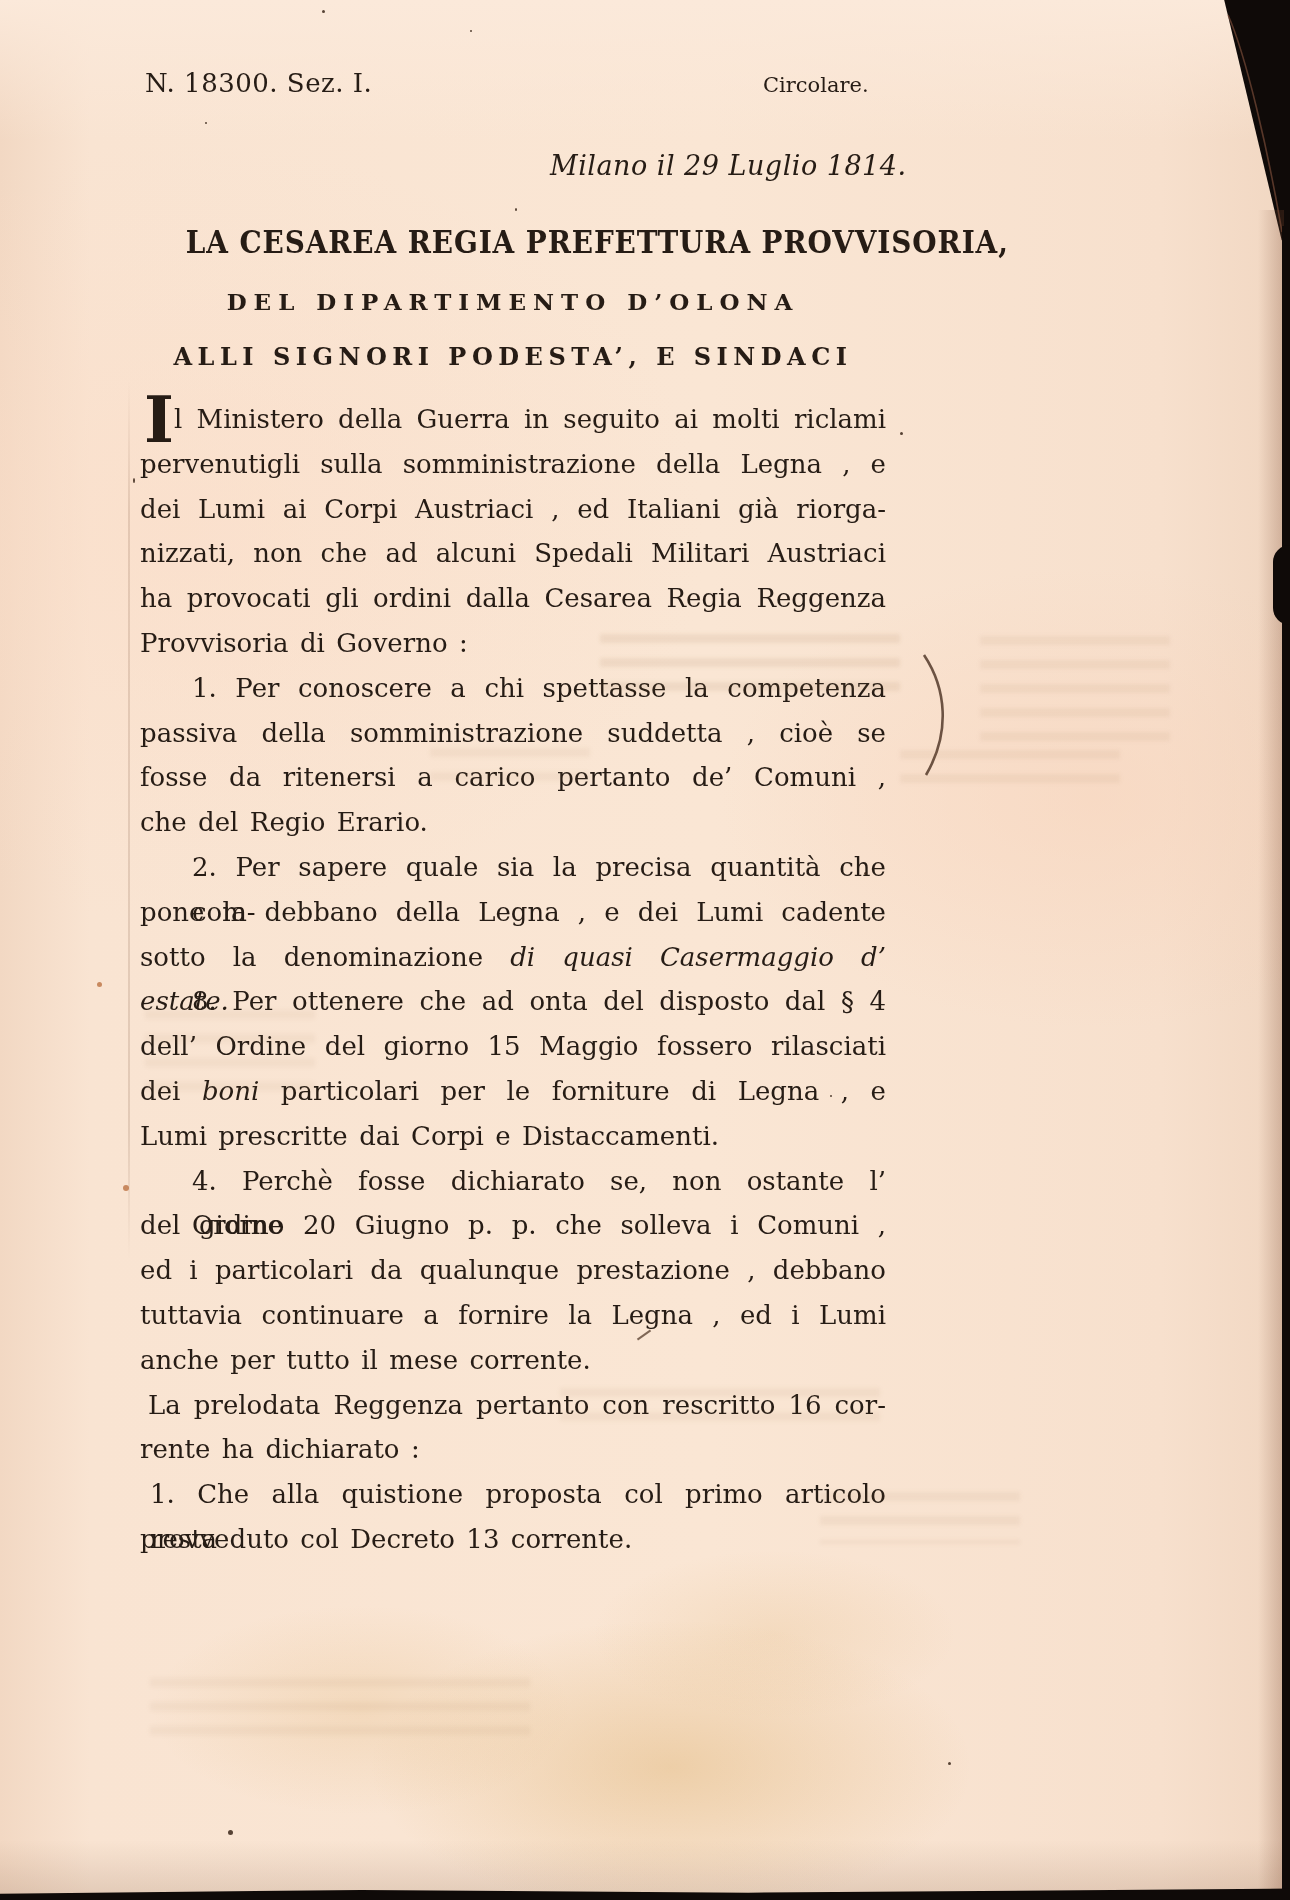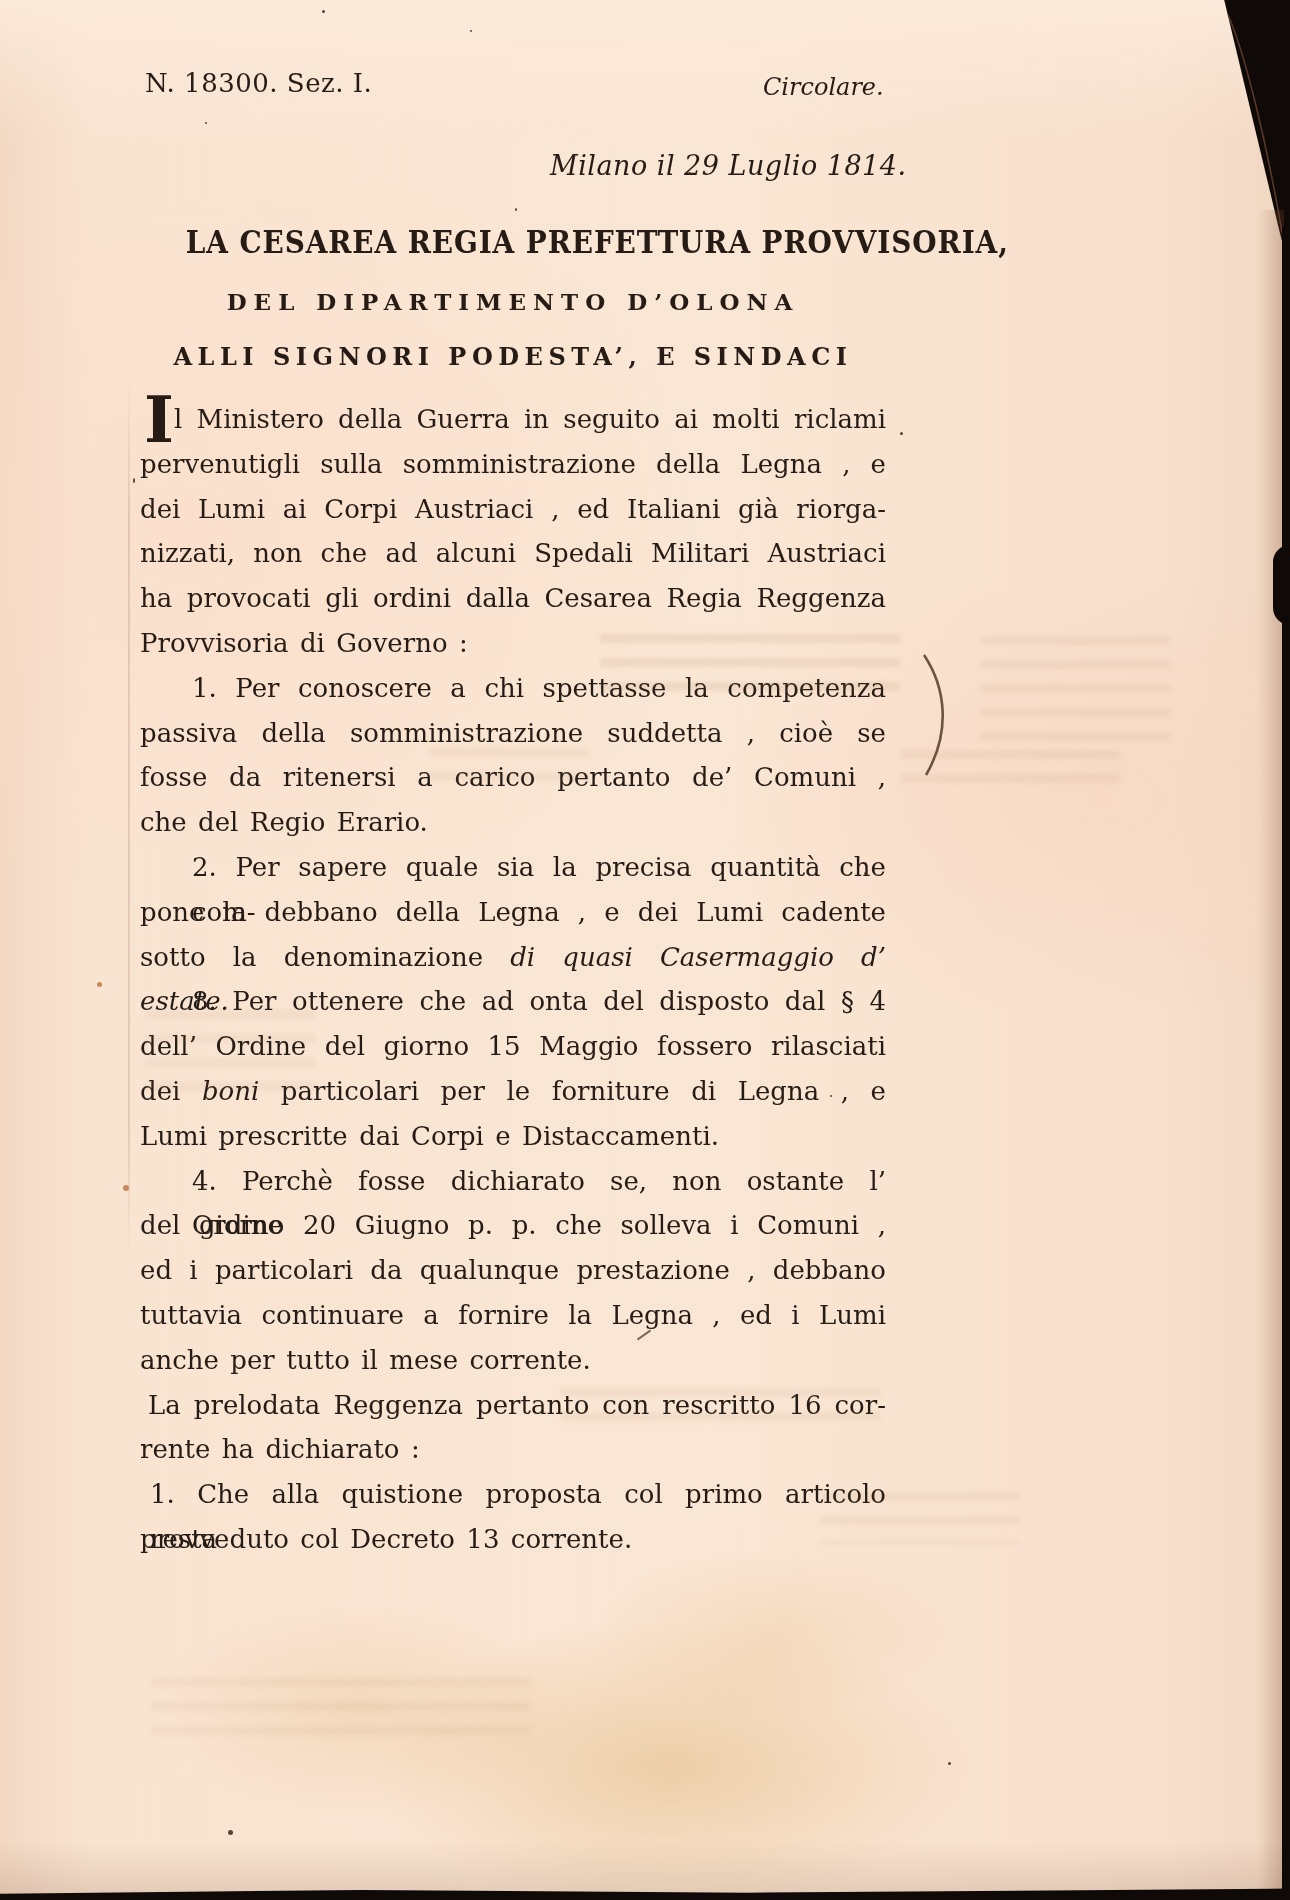--- a/index.html
+++ b/index.html
@@ -11,21 +11,21 @@
       radial-gradient(ellipse 300px 150px at 28% 90%, rgba(208,152,66,0.16), rgba(208,152,66,0) 70%),
       radial-gradient(ellipse 260px 120px at 60% 86%, rgba(208,152,66,0.14), rgba(208,152,66,0) 70%),
       radial-gradient(ellipse 520px 320px at 85% 42%, rgba(248,212,188,0.55), rgba(248,212,188,0) 72%),
       radial-gradient(ellipse 700px 520px at 14% 28%, rgba(251,221,200,0.55), rgba(251,221,200,0) 75%),
       linear-gradient(180deg, #fbe9da 0px, rgba(251,233,218,0) 140px),
       linear-gradient(0deg, rgba(96,54,30,0.16) 0px, rgba(96,54,30,0) 60px),
       linear-gradient(90deg, #f2d8c3 0%, #f9e4d2 7%, #fae6d4 55%, #f7e0cd 90%, #f1d7c2 100%);
   }
   
   .hdr-left{position:absolute;left:145px;top:68px;font-size:26px;letter-spacing:0.5px;}
-  .hdr-right{position:absolute;left:763px;top:73px;font-size:24px;font-style:italic;}
+  .hdr-right{position:absolute;left:763px;top:73px;font-size:21px;}
   .dateline{position:absolute;left:550px;top:150px;font-size:27px;font-style:italic;letter-spacing:0.5px;}
   
   .cblock{position:absolute;left:140px;width:746px;text-align:center;}
   .title{top:224px;font-size:31px;font-weight:bold;white-space:nowrap;}
   .title span{display:inline-block;transform:scaleX(0.9);transform-origin:center;letter-spacing:1px;}
   .subtitle{top:288px;font-size:23px;font-weight:bold;letter-spacing:7px;}
   .addressee{top:342px;font-size:24px;font-weight:bold;letter-spacing:5.5px;}
   
   .body-block{position:absolute;left:140px;top:397px;width:746px;font-size:26px;word-spacing:0.12em;}
   .line{height:44.8px;line-height:44.8px;text-align:left;}

